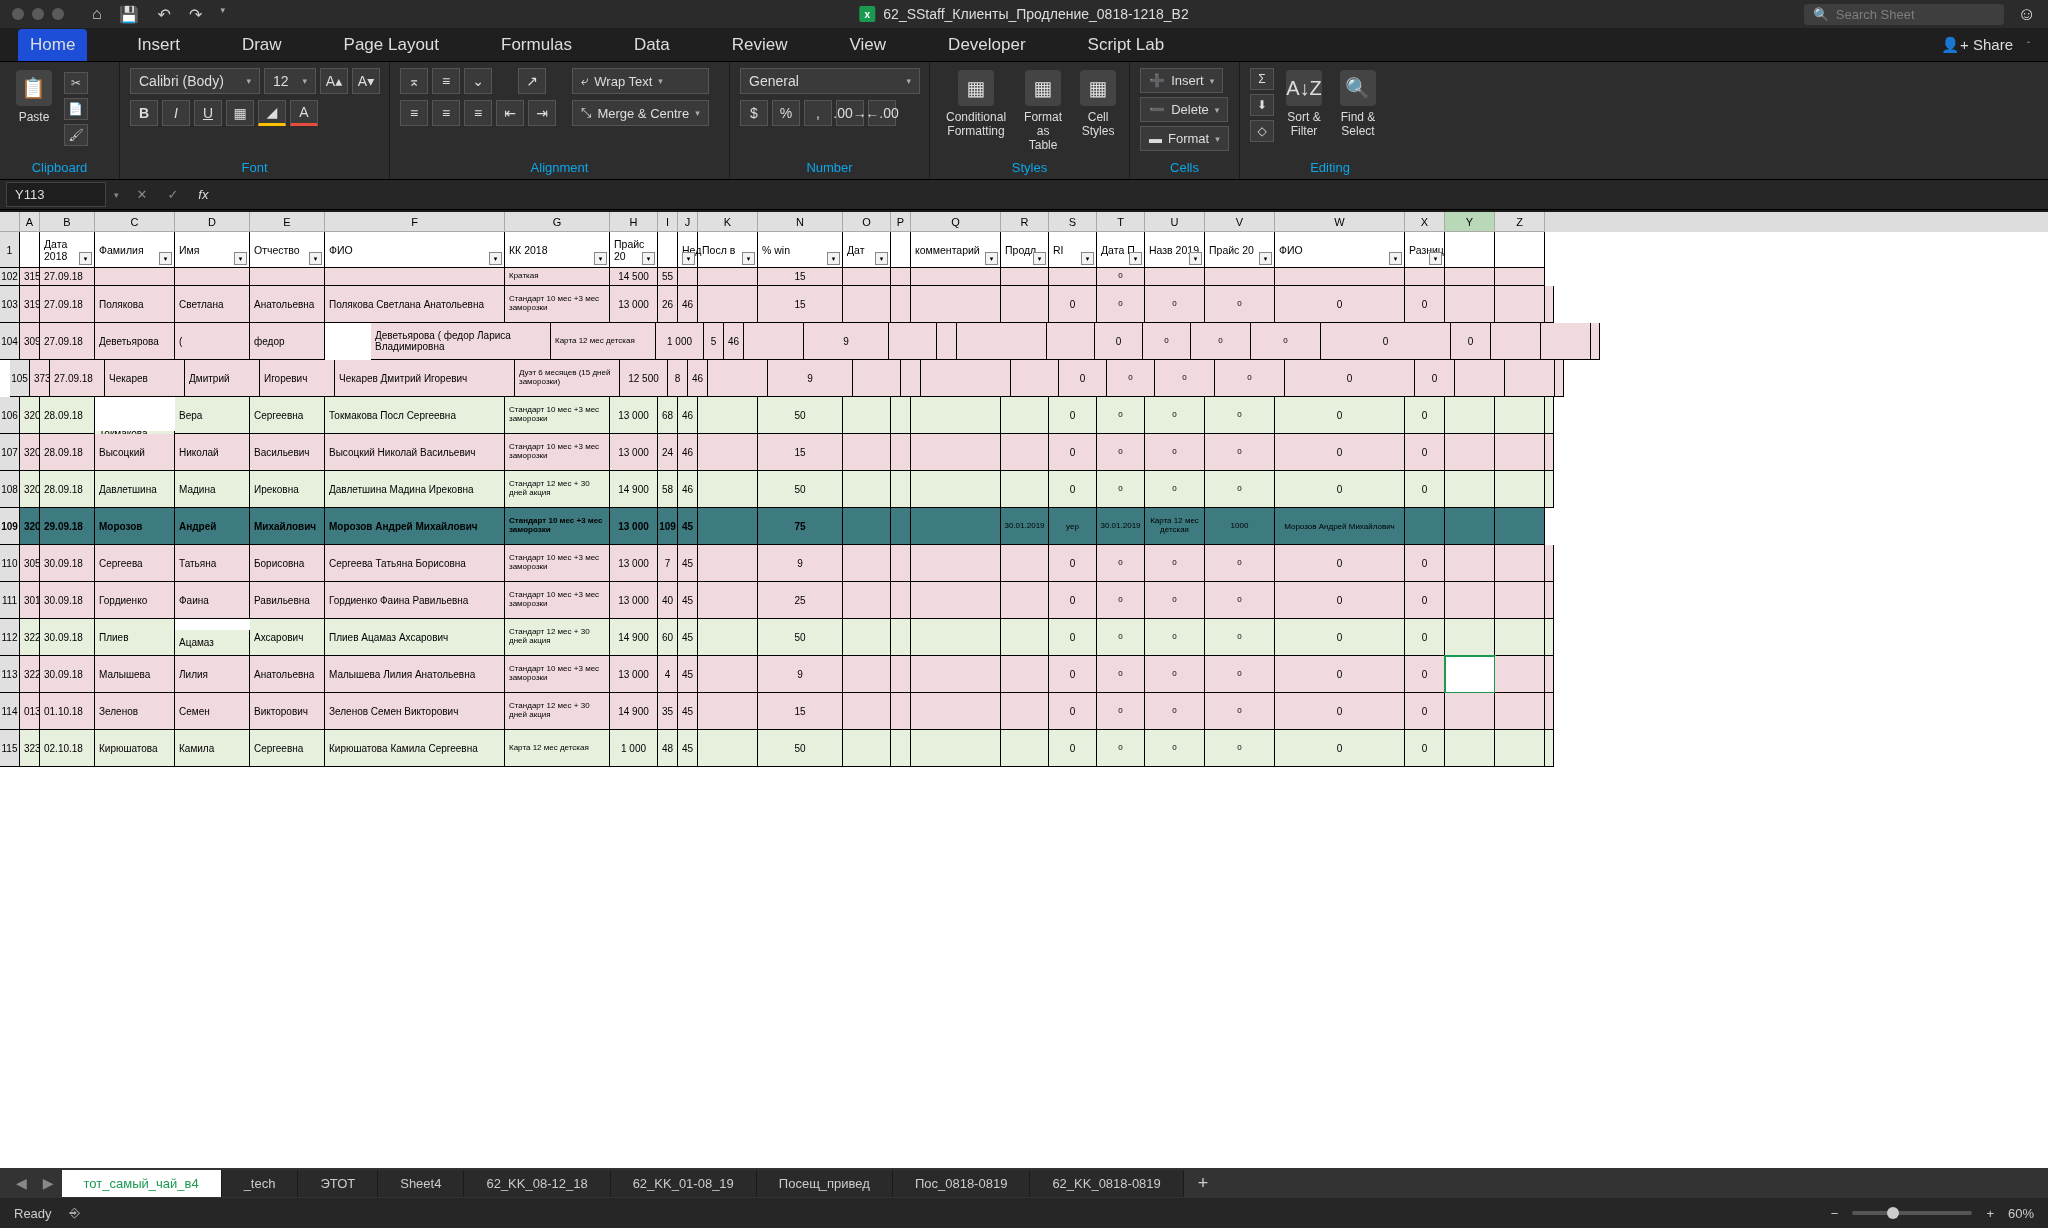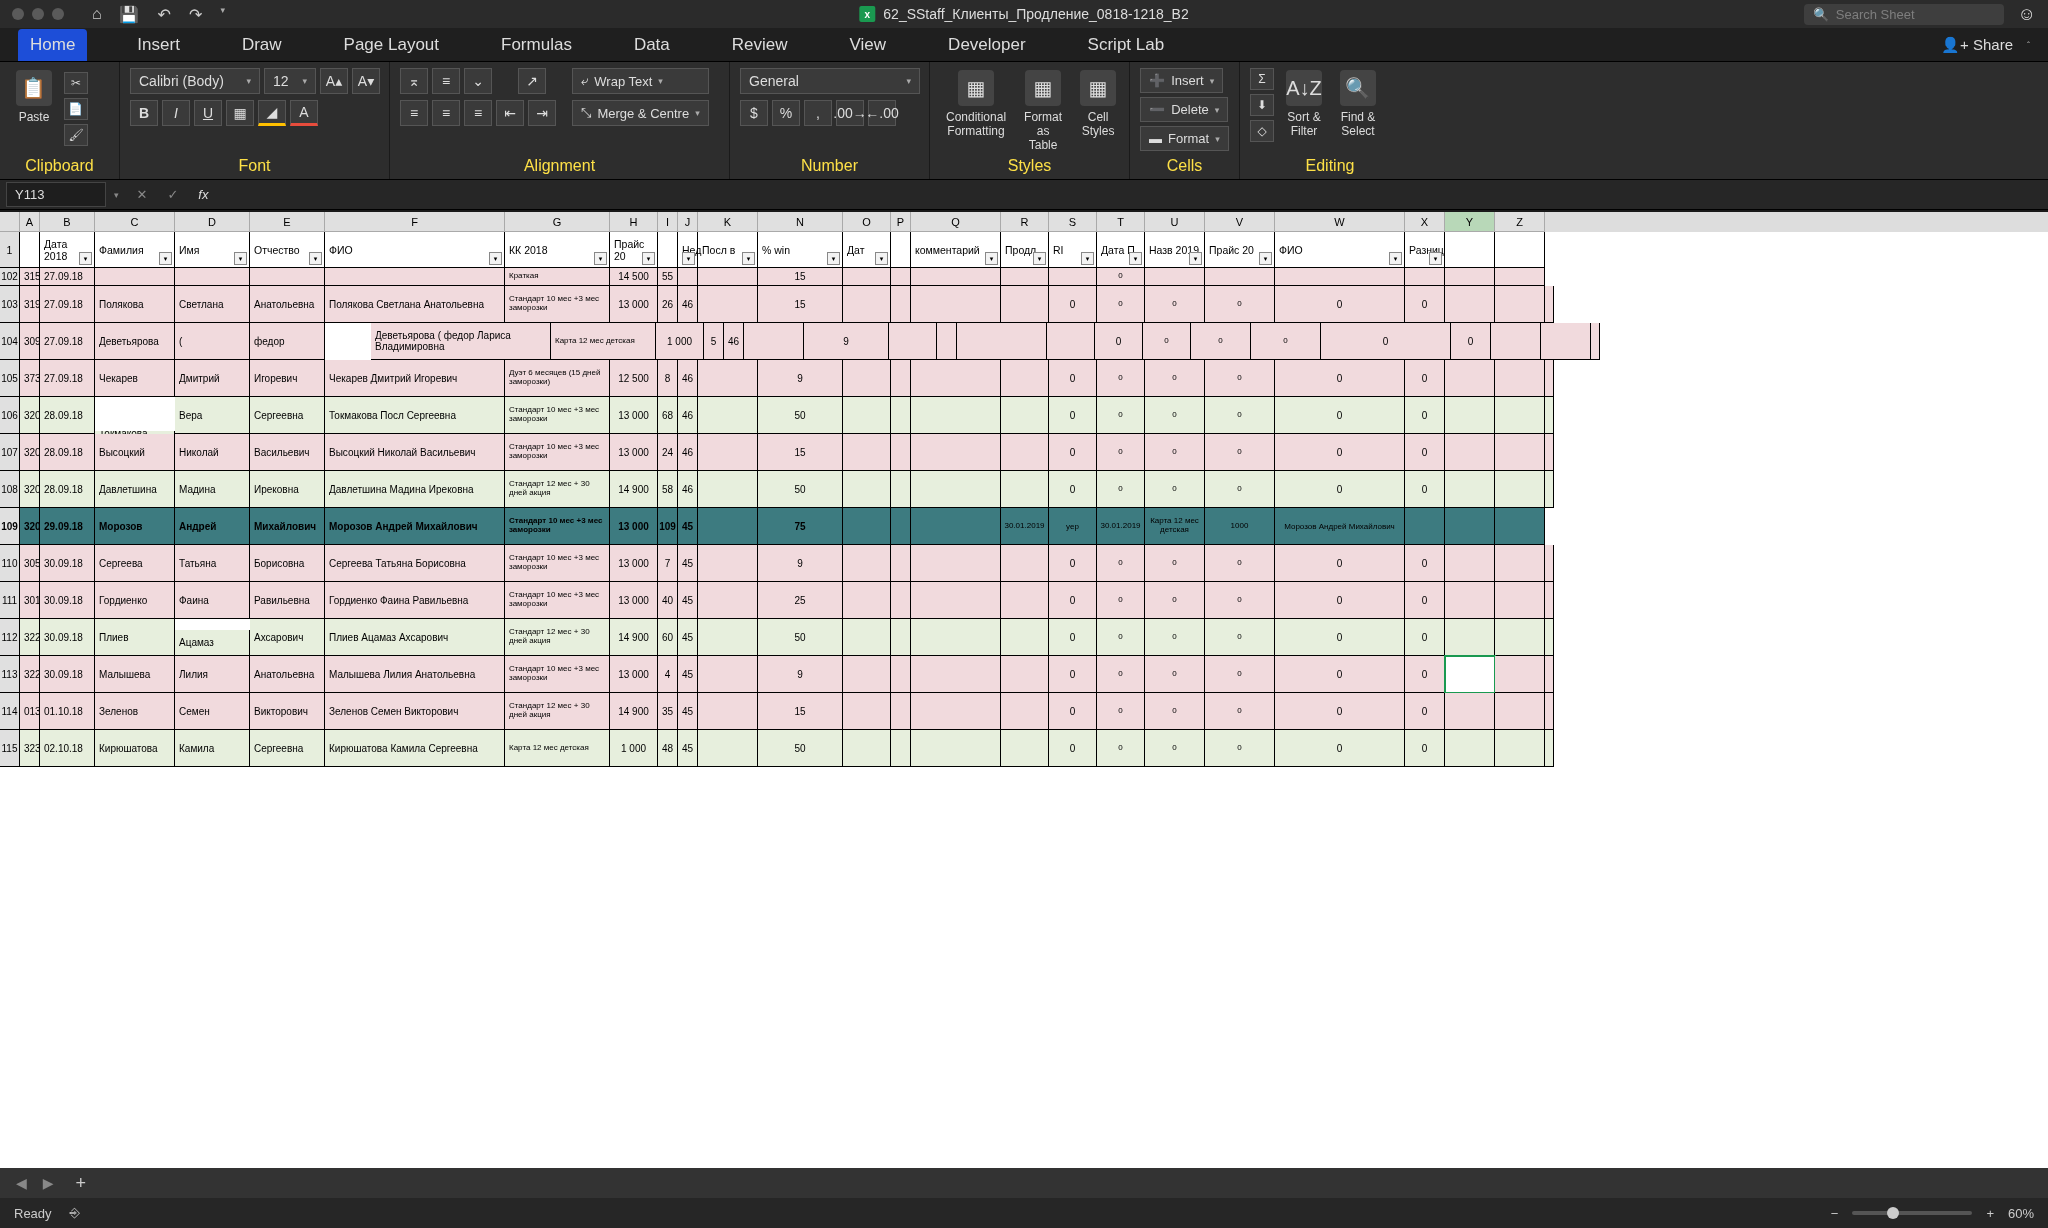--- a/index.html
+++ b/index.html
@@ -12,21 +12,21 @@
 .maccenter{position:absolute;left:50%;transform:translateX(-50%);display:flex;align-items:center;gap:8px;font-size:14px;color:#ddd}
 .macright{margin-left:auto;display:flex;align-items:center;gap:14px}
 .searchsheet{background:#3e3e3e;border-radius:4px;padding:3px 10px;width:200px;color:#999;font-size:13px;display:flex;align-items:center;gap:6px}
 .ribbtabs{height:34px;background:#1f1f1f;display:flex;align-items:center;padding:0 18px;gap:38px;border-bottom:1px solid #000}
 .ribbtab{color:#ddd;font-size:17px;cursor:pointer;padding:6px 12px}
 .ribbtab.active{background:#1d4ed8;border-radius:4px 4px 0 0}
 .ribbtabs-right{margin-left:auto;display:flex;align-items:center;gap:14px;font-size:15px}
 .ribbon{height:118px;background:#2d2d2d;display:flex;border-bottom:1px solid #000}
 .rgroup{border-right:1px solid #1a1a1a;display:flex;flex-direction:column;padding:6px 10px 2px}
 .rgroup-body{flex:1;display:flex;align-items:flex-start;gap:6px}
-.rgroup-label{text-align:center;font-size:16px;color:#fde047;padding:2px 0}
+.rgroup-label{text-align:center;font-size:13px;color:#0ea5e9;padding:2px 0}
 .bigbtn{display:flex;flex-direction:column;align-items:center;gap:4px;padding:2px 6px;color:#ddd;font-size:12px}
 .bigbtn .ico{width:36px;height:36px;background:#444;border-radius:4px;display:flex;align-items:center;justify-content:center;font-size:20px}
 .vstack{display:flex;flex-direction:column;gap:4px}
 .hstack{display:flex;gap:4px;align-items:center}
 .dd{background:#3a3a3a;border:1px solid #555;padding:4px 8px;font-size:14px;color:#ddd;display:flex;align-items:center;justify-content:space-between;gap:6px}
 .sq{width:28px;height:26px;background:#3a3a3a;border:1px solid #555;display:flex;align-items:center;justify-content:center;font-size:14px;color:#ddd}
 .sq.sm{width:24px;height:22px;font-size:12px}
 .mbtn{background:#3a3a3a;border:1px solid #555;padding:4px 8px;font-size:13px;color:#ddd;display:flex;align-items:center;gap:6px}
 .formulabar{height:30px;background:#262626;display:flex;align-items:center;border-bottom:1px solid #000}
 .namebox{width:100px;background:#1e1e1e;border:1px solid #444;padding:4px 8px;font-size:13px;color:#ddd;margin-left:6px}
@@ -458,21 +458,21 @@
         <div class="cell tiny ctr" style="width: 48px;">0</div>
         <div class="cell tiny ctr" style="width: 60px;">0</div>
         <div class="cell tiny ctr" style="width: 70px;">0</div>
         <div class="cell ctr" style="width: 130px;">0</div>
         <div class="cell ctr" style="width: 40px;">0</div>
         <div class="cell ctr" style="width: 50px;"></div>
         <div class="cell ctr" style="width: 50px;"></div>
         <div class="cell ctr"></div>
       </div>
       <div class="row pink">
-        <div class="cell rownum" style="width: 20px;">105</div>
+        <div class="cell rownum" style="width: 20px; margin-left: 10px;">105</div>
         <div class="cell" style="width: 20px;">3735</div>
         <div class="cell" style="width: 55px;">27.09.18</div>
         <div class="cell" style="width: 80px;">Чекарев</div>
         <div class="cell" style="width: 75px;">Дмитрий</div>
         <div class="cell" style="width: 75px;">Игоревич</div>
         <div class="cell" style="width: 180px;">Чекарев Дмитрий Игоревич</div>
         <div class="cell tiny" style="width: 105px;">Дуэт 6 месяцев (15 дней заморозки)</div>
         <div class="cell ctr" style="width: 48px;">12 500</div>
         <div class="cell ctr" style="width: 20px;">8</div>
         <div class="cell ctr" style="width: 20px;">46</div>
@@ -770,20 +770,31 @@
         <div class="cell ctr" style="width: 50px;"></div>
         <div class="cell ctr" style="width: 50px;"></div>
         <div class="cell ctr"></div>
       </div>
     </div>
 </div>
 
 <div class="tabbar">
   <span class="nav">◀</span>
   <span class="nav">▶</span>
+  <div id="wtabs" style="display:flex">
+      <div class="wtab active">тот_самый_чай_в4</div>
+      <div class="wtab">_tech</div>
+      <div class="wtab">ЭТОТ</div>
+      <div class="wtab">Sheet4</div>
+      <div class="wtab">62_KK_08-12_18</div>
+      <div class="wtab">62_KK_01-08_19</div>
+      <div class="wtab">Посещ_привед</div>
+      <div class="wtab">Пос_0818-0819</div>
+      <div class="wtab">62_KK_0818-0819</div>
+    </div>
   <div class="addtab">+</div>
 </div>
 
 <div class="status">
   <span>Ready</span>
   <span style="margin-left:18px">⎆</span>
   <div class="status-right">
     <span>−</span>
     <div class="slider">
         <div class="knob"></div>

